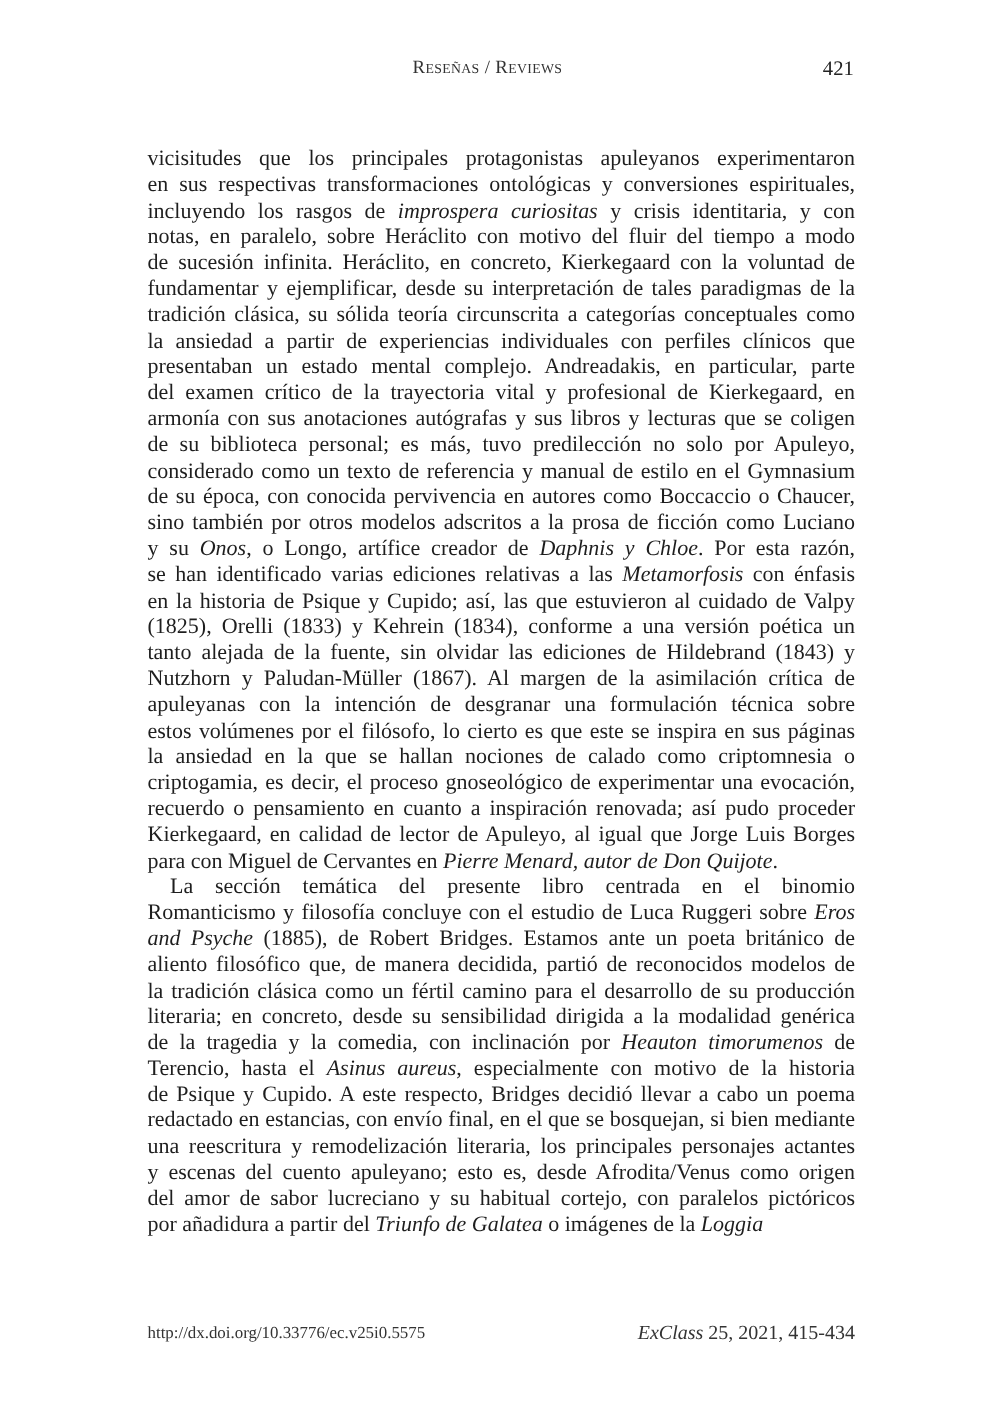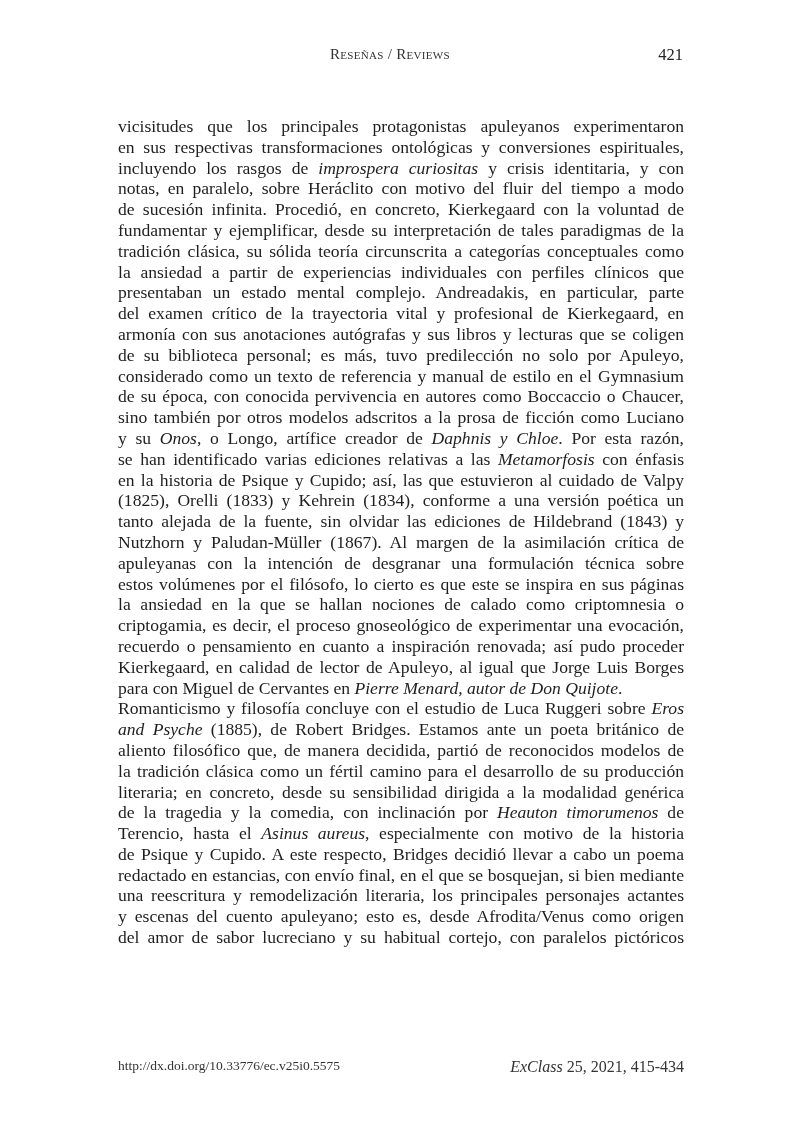--- a/index.html
+++ b/index.html
@@ -91,21 +91,21 @@
   <span class="running-title">Reseñas / Reviews</span>
   <span class="page-number">421</span>
 </div>
 
 <div class="body-text" id="body-text">
     <div>
       <span class="line"><span>vicisitudes que los principales protagonistas apuleyanos experimentaron</span></span>
       <span class="line"><span>en sus respectivas transformaciones ontológicas y conversiones espirituales,</span></span>
       <span class="line"><span>incluyendo los rasgos de </span><em>improspera curiositas</em><span> y crisis identitaria, y con</span></span>
       <span class="line"><span>notas, en paralelo, sobre Heráclito con motivo del fluir del tiempo a modo</span></span>
-      <span class="line"><span>de sucesión infinita. Procedió, en concreto, Kierkegaard con la voluntad de</span></span>
+      <span class="line"><span>de sucesión infinita. Heráclito, en concreto, Kierkegaard con la voluntad de</span></span>
       <span class="line"><span>fundamentar y ejemplificar, desde su interpretación de tales paradigmas de la</span></span>
       <span class="line"><span>tradición clásica, su sólida teoría circunscrita a categorías conceptuales como</span></span>
       <span class="line"><span>la ansiedad a partir de experiencias individuales con perfiles clínicos que</span></span>
       <span class="line"><span>presentaban un estado mental complejo. Andreadakis, en particular, parte</span></span>
       <span class="line"><span>del examen crítico de la trayectoria vital y profesional de Kierkegaard, en</span></span>
       <span class="line"><span>armonía con sus anotaciones autógrafas y sus libros y lecturas que se coligen</span></span>
       <span class="line"><span>de su biblioteca personal; es más, tuvo predilección no solo por Apuleyo,</span></span>
       <span class="line"><span>considerado como un texto de referencia y manual de estilo en el Gymnasium</span></span>
       <span class="line"><span>de su época, con conocida pervivencia en autores como Boccaccio o Chaucer,</span></span>
       <span class="line"><span>sino también por otros modelos adscritos a la prosa de ficción como Luciano</span></span>
@@ -117,31 +117,33 @@
       <span class="line"><span>Nutzhorn y Paludan-Müller (1867). Al margen de la asimilación crítica de</span></span>
       <span class="line"><span>apuleyanas con la intención de desgranar una formulación técnica sobre</span></span>
       <span class="line"><span>estos volúmenes por el filósofo, lo cierto es que este se inspira en sus páginas</span></span>
       <span class="line"><span>la ansiedad en la que se hallan nociones de calado como criptomnesia o</span></span>
       <span class="line"><span>criptogamia, es decir, el proceso gnoseológico de experimentar una evocación,</span></span>
       <span class="line"><span>recuerdo o pensamiento en cuanto a inspiración renovada; así pudo proceder</span></span>
       <span class="line"><span>Kierkegaard, en calidad de lector de Apuleyo, al igual que Jorge Luis Borges</span></span>
       <span class="line last"><span>para con Miguel de Cervantes en </span><em>Pierre Menard, autor de Don Quijote</em><span>.</span></span>
     </div>
     <div>
+      <span class="line indent"><span>La sección temática del presente libro centrada en el binomio</span></span>
       <span class="line"><span>Romanticismo y filosofía concluye con el estudio de Luca Ruggeri sobre </span><em>Eros</em></span>
       <span class="line"><em>and Psyche</em><span> (1885), de Robert Bridges. Estamos ante un poeta británico de</span></span>
       <span class="line"><span>aliento filosófico que, de manera decidida, partió de reconocidos modelos de</span></span>
       <span class="line"><span>la tradición clásica como un fértil camino para el desarrollo de su producción</span></span>
       <span class="line"><span>literaria; en concreto, desde su sensibilidad dirigida a la modalidad genérica</span></span>
       <span class="line"><span>de la tragedia y la comedia, con inclinación por </span><em>Heauton timorumenos</em><span> de</span></span>
       <span class="line"><span>Terencio, hasta el </span><em>Asinus aureus</em><span>, especialmente con motivo de la historia</span></span>
       <span class="line"><span>de Psique y Cupido. A este respecto, Bridges decidió llevar a cabo un poema</span></span>
       <span class="line"><span>redactado en estancias, con envío final, en el que se bosquejan, si bien mediante</span></span>
       <span class="line"><span>una reescritura y remodelización literaria, los principales personajes actantes</span></span>
       <span class="line"><span>y escenas del cuento apuleyano; esto es, desde Afrodita/Venus como origen</span></span>
       <span class="line"><span>del amor de sabor lucreciano y su habitual cortejo, con paralelos pictóricos</span></span>
+      <span class="line last"><span>por añadidura a partir del </span><em>Triunfo de Galatea</em><span> o imágenes de la </span><em>Loggia</em></span>
     </div>
   </div>
 
 <div class="footer">
   <span class="footer-doi">http://dx.doi.org/10.33776/ec.v25i0.5575</span>
   <span class="footer-citation"><em>ExClass</em><span> 25, 2021, 415-434</span></span>
 </div>
 
 </body></html>

